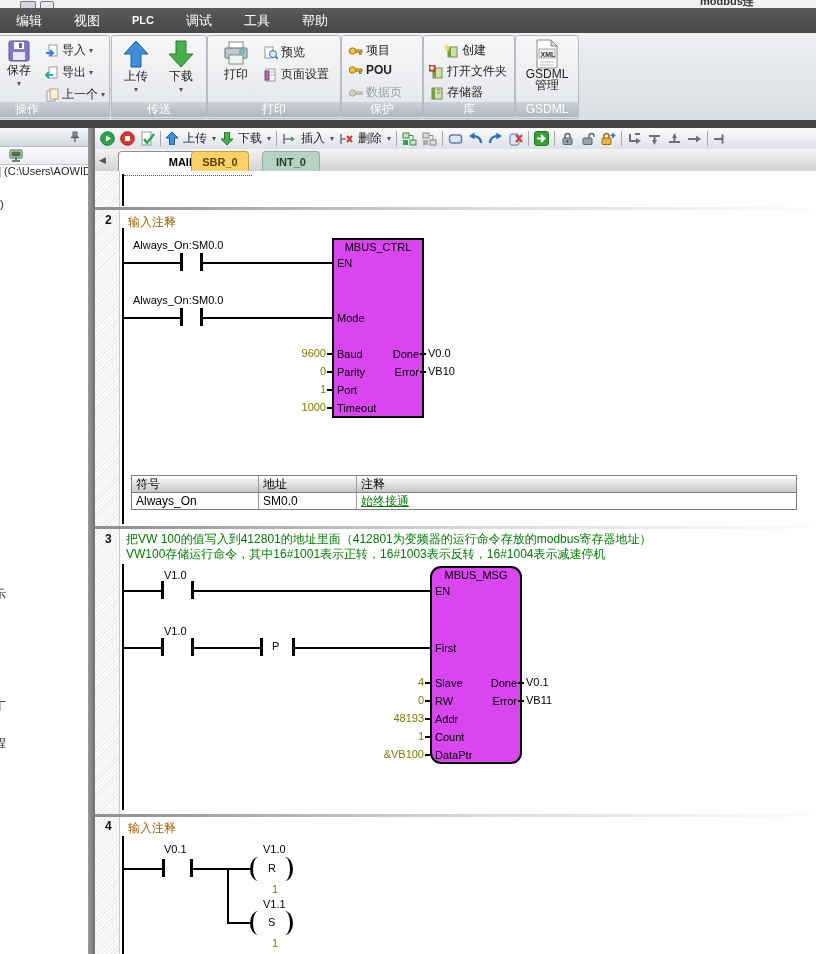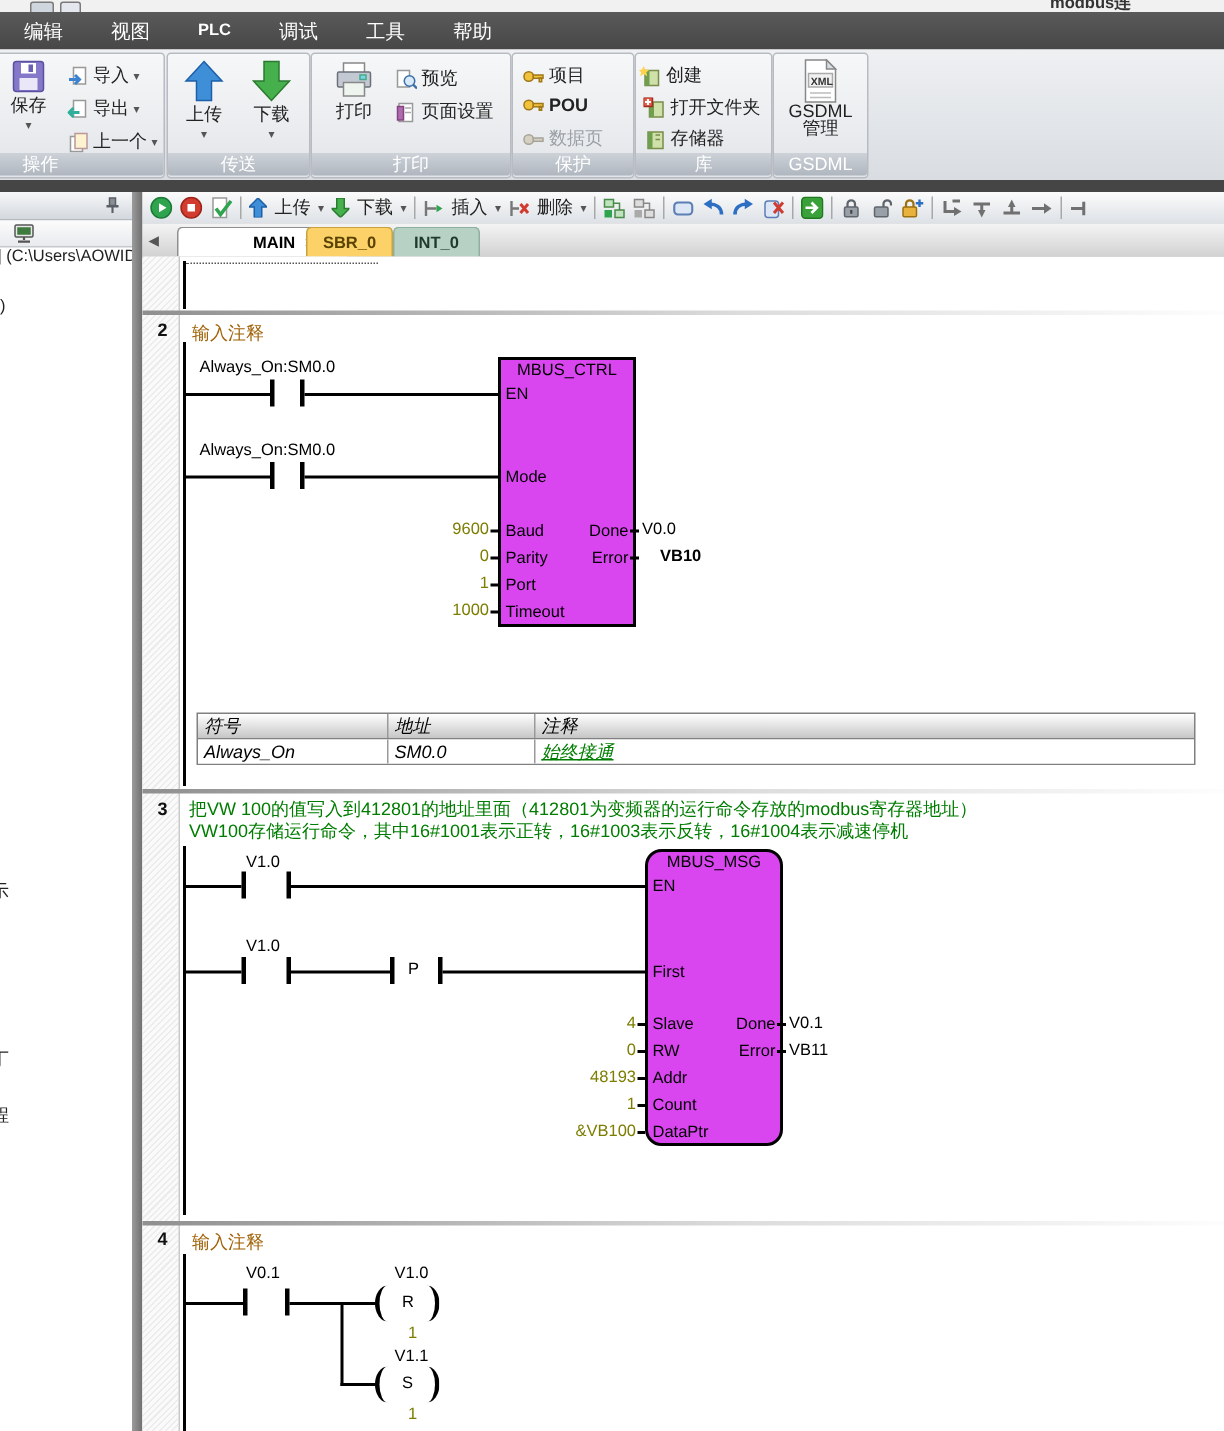--- a/index.html
+++ b/index.html
@@ -58,21 +58,21 @@
   .blk .pl{position:absolute;left:3px;}
   .blk .pr{position:absolute;right:3px;}
   .val{position:absolute;font-size:11px;color:#7d7d00;text-align:right;}
   .cl{position:absolute;width:14px;height:24px;border-left:3px solid #000;border-radius:50%;}
   .cr{position:absolute;width:14px;height:24px;border-right:3px solid #000;border-radius:50%;}
   .dotted{position:absolute;border-top:1px dotted #555;}
   
   .stable{position:absolute;left:131px;top:475px;width:664px;border:1px solid #808080;font-size:12px;}
   .strow{display:flex;height:16px;line-height:16px;}
   .sthead{background:linear-gradient(#ffffff,#c6c6c6);border-bottom:1px solid #808080;}
-  .stc{padding-left:4px;border-right:1px solid #9a9a9a;overflow:hidden;white-space:nowrap;font-style:italic;}
+  .stc{padding-left:4px;border-right:1px solid #9a9a9a;overflow:hidden;white-space:nowrap;}
   .c1{width:122px;} .c2{width:93px;} .c3{flex:1;border-right:none;}
   .grnlink{color:#007d00;text-decoration:underline;}
   .ic{display:inline-block;vertical-align:middle;}
 </style>
 </head>
 <body>
 
 <div class="abs topstrip">
   <span class="abs" style="left:20px;top:1px;width:14px;height:9px;border:1px solid #7a7a7a;border-radius:2px;background:#cfd6de;"></span>
   <span class="abs" style="left:40px;top:1px;width:12px;height:9px;border:1px solid #7a7a7a;border-radius:2px;background:#e4e8ee;"></span>
@@ -197,21 +197,21 @@
       <svg class="ic" width="15" height="12" viewBox="0 0 15 12">
           <circle cx="4.5" cy="6" r="3.2" fill="#d6d0c2" stroke="#a8a49a"></circle>
           <rect x="7.5" y="5" width="6.5" height="2.2" fill="#d6d0c2" stroke="#a8a49a"></rect>
         </svg>
       <span>数据页</span>
     </div>
     <div class="rlabel">保护</div>
   </div>
 
   <div class="rgroup" style="left:423px;width:90px;">
-    <div class="smallrow" style="left:2px;top:6px;">
+    <div class="smallrow" style="left:20px;top:6px;">
       <svg class="ic" width="15" height="14" viewBox="0 0 15 14">
           <rect x="4" y="3" width="9" height="10" fill="#cfe0a8" stroke="#7a8c4a"></rect>
           <rect x="4" y="3" width="3" height="10" fill="#6f9e4e"></rect>
           <polygon points="3,0 4.2,2.4 6.8,2.6 4.9,4.2 5.5,6.8 3,5.4 0.8,6.8 1.4,4.2 0,2.6 2.1,2.4" fill="#ffd34d"></polygon>
         </svg>
       <span>创建</span>
     </div>
     <div class="smallrow" style="left:5px;top:27px;">
       <svg class="ic" width="15" height="14" viewBox="0 0 15 14">
           <rect x="4" y="3" width="9" height="10" fill="#cfe0a8" stroke="#7a8c4a"></rect>
@@ -388,21 +388,21 @@
       <path d="M1 7 h8 M9.5 2.5 v9" stroke="#707070" stroke-width="2"></path>
     </svg>
 </div>
 
 <div class="abs tabbar">
   <span class="chev">◀</span>
   <div class="tab" style="left:23px;width:84px;background:#fff;padding-left:28px;">
     <span>MAIN</span>
     <span style="color:#777;font-weight:normal;">×</span>
   </div>
-  <div class="tab" style="left:109px;width:56px;background:#fbd168;border-color:#c9a23d;color:#5a4300;text-align:right;">
+  <div class="tab" style="left:96px;width:56px;background:#fbd168;border-color:#c9a23d;color:#5a4300;text-align:right;">
     <span>SBR_0</span>
   </div>
   <div class="tab" style="left:167px;width:56px;background:#b7d2c5;border-color:#8fb0a0;color:#1d3a2c;align-items:center;">
     <span>INT_0</span>
   </div>
 </div>
 
 <div class="abs canvas"></div>
 <div class="abs hatch"></div>
 
@@ -441,21 +441,21 @@
 <div class="hl" style="left:327px;top:353px;width:5px;"></div>
 <div class="val" style="left:266px;top:365px;width:60px;">0</div>
 <div class="hl" style="left:327px;top:371px;width:5px;"></div>
 <div class="val" style="left:266px;top:383px;width:60px;">1</div>
 <div class="hl" style="left:327px;top:389px;width:5px;"></div>
 <div class="val" style="left:266px;top:401px;width:60px;">1000</div>
 <div class="hl" style="left:327px;top:407px;width:5px;"></div>
 <div class="hl" style="left:420px;top:353px;width:6px;"></div>
 <div class="lad" style="left:428px;top:347px;">V0.0</div>
 <div class="hl" style="left:420px;top:371px;width:6px;"></div>
-<div class="lad" style="left:440px;top:365px;font-weight:bold;">VB10</div>
+<div class="lad" style="left:428px;top:365px;">VB10</div>
 
 <div class="stable">
   <div class="strow sthead">
     <div class="stc c1">符号</div>
     <div class="stc c2">地址</div>
     <div class="stc c3">注释</div>
   </div>
   <div class="strow" style="background:#fff;">
     <div class="stc c1">Always_On</div>
     <div class="stc c2">SM0.0</div>

